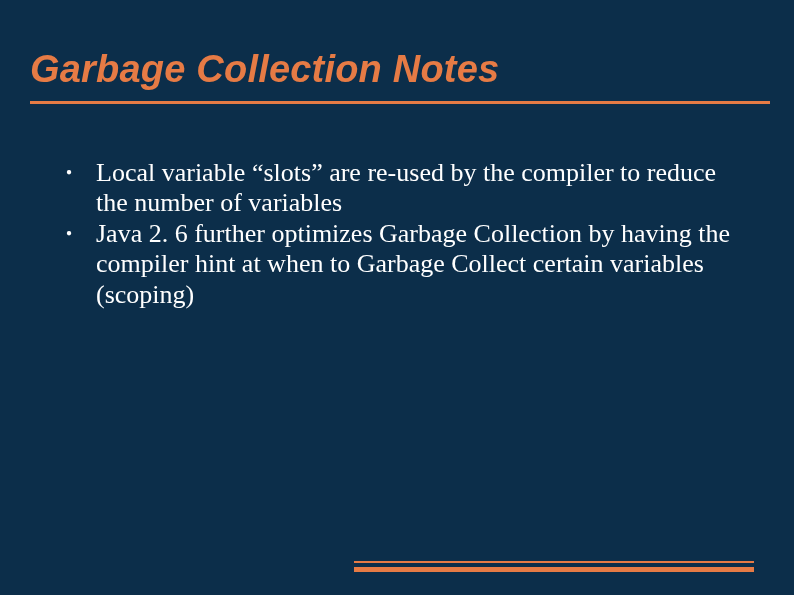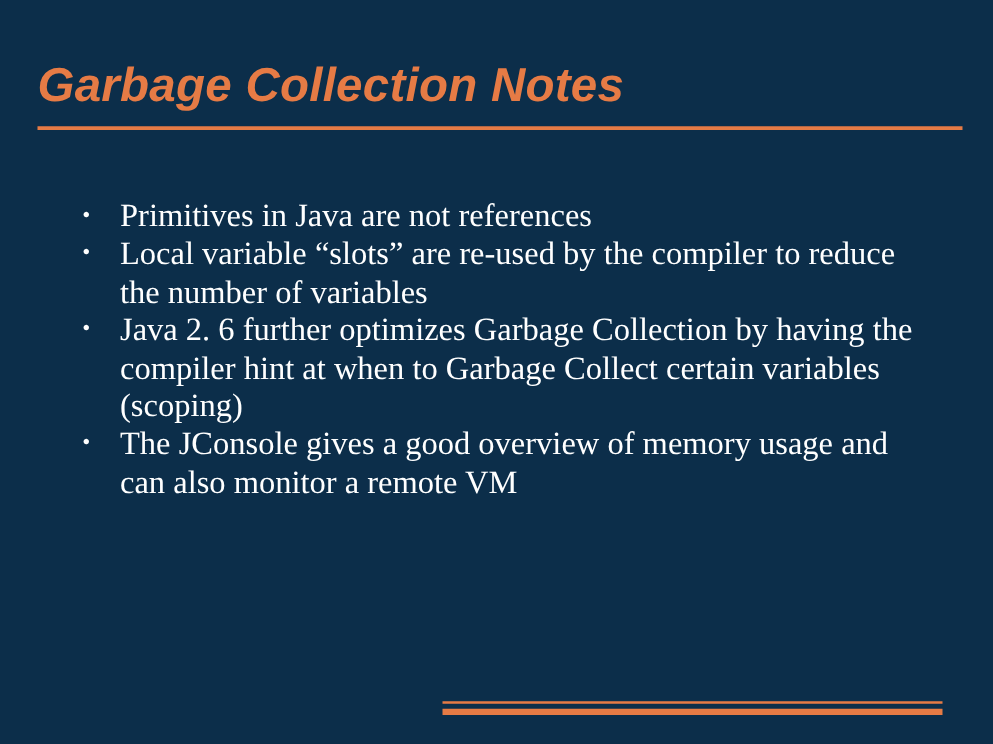--- a/index.html
+++ b/index.html
@@ -81,24 +81,22 @@
 </style>
 </head>
 <body>
 
 <div class="slide">
   <h1 class="title">Garbage Collection Notes</h1>
   <div class="title-rule"></div>
 
   <div class="content">
     <ul class="bullet-list">
-      <li>Primitives in Java are not references</li>
       <li>Local variable “slots” are re-used by the compiler to reduce the number of variables</li>
       <li>Java 2. 6 further optimizes Garbage Collection by having the compiler hint at when to Garbage Collect certain variables (scoping)</li>
-      <li>The JConsole gives a good overview of memory usage and can also monitor a remote VM</li>
     </ul>
   </div>
 
   <div class="footer-rule-container">
     <div class="footer-rule-thin"></div>
     <div class="footer-rule-thick"></div>
   </div>
 </div>
 
 </body></html>

